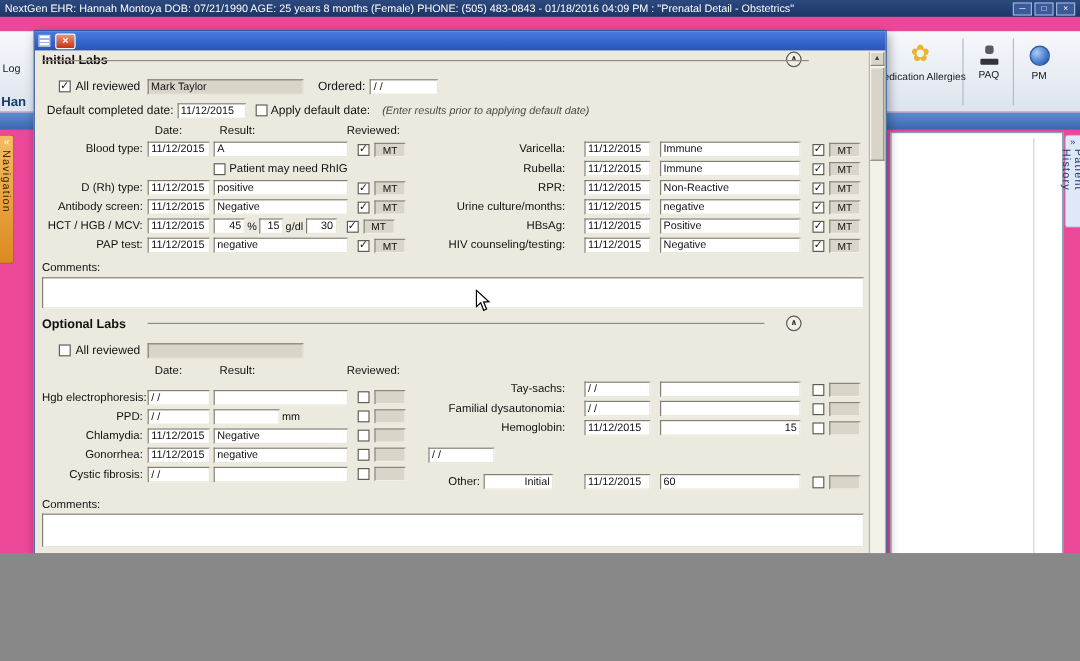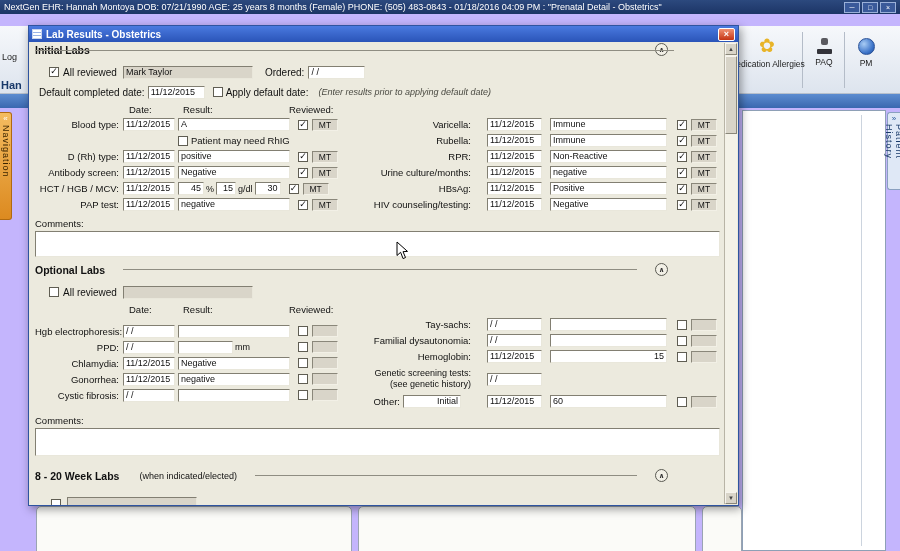--- a/index.html
+++ b/index.html
@@ -1,17 +1,17 @@
 <!DOCTYPE html>
 <html><head>
 <meta charset="utf-8">
 <style>
   html,body{margin:0;padding:0;background:#888;}
   *{box-sizing:border-box;}
-  #screen{position:relative;width:900px;height:551px;overflow:hidden;background:#c4b5fd;
+  #screen{position:relative;width:900px;height:461px;overflow:hidden;background:#ec4899;
     font-family:"Liberation Sans","DejaVu Sans",sans-serif;font-size:10px;color:#111;}
 
   
   .titlebar{position:absolute;left:0;top:0;width:900px;height:14px;
     background:linear-gradient(#2c497e,#1c3566);color:#fff;display:flex;align-items:center;
     padding:0 4px;font-size:9px;white-space:nowrap;overflow:hidden;}
   .title-text{flex:1;overflow:hidden;text-overflow:ellipsis;}
   .winbtns{display:flex;gap:2px;margin-left:4px;}
   .wbtn{width:16px;height:11px;background:#3a5a9a;border:1px solid #9ab0d8;color:#fff;
     font-size:7px;line-height:9px;text-align:center;}
@@ -165,21 +165,20 @@
     <span class="vtext">Navigation</span>
   </div>
   <div id="ph-tab">
     <span class="chev">»</span>
     <span class="vtext">Patient History</span>
   </div>
 
   <div id="dialog">
     <div class="dlg-title">
       <span class="dlg-icon"></span>
-      <span class="dlg-title-text">Lab Results - Obstetrics</span>
       <span class="dlg-close">×</span>
     </div>
     <div class="dlg-body">
 
       <div class="sec" style="top:1px;">
         <div class="sec-hdr">
           <span>Initial Labs</span>
           <span class="cut-line"></span>
           <span class="hdr-line" style="visibility:hidden;"></span>
           <span class="cbtn">∧</span>
@@ -409,24 +408,20 @@
               <span class="mt ml4"></span>
             </div>
             <div class="frow">
               <span class="rlab">Hemoglobin:</span>
               <span class="fld w-date-r">11/12/2015</span>
               <span class="fld w-res-r ml8" style="text-align:right;">15</span>
               <span class="cb ml10"></span>
               <span class="mt ml4"></span>
             </div>
             <div class="frow tall">
-              <span class="rlab two">
-                <span>Genetic screening tests:</span><br>
-                <span>(see genetic history)</span>
-              </span>
               <span class="fld w-date-r">/  /</span>
             </div>
             <div class="frow">
               <span class="rlab" style="display:flex;justify-content:flex-end;align-items:center;">
                 <span>Other:</span>
                 <span class="fld ml3" style="width:58px;margin-right:10px;">Initial</span>
               </span>
               <span class="fld w-date-r">11/12/2015</span>
               <span class="fld w-res-r ml8">60</span>
               <span class="cb ml10"></span>

